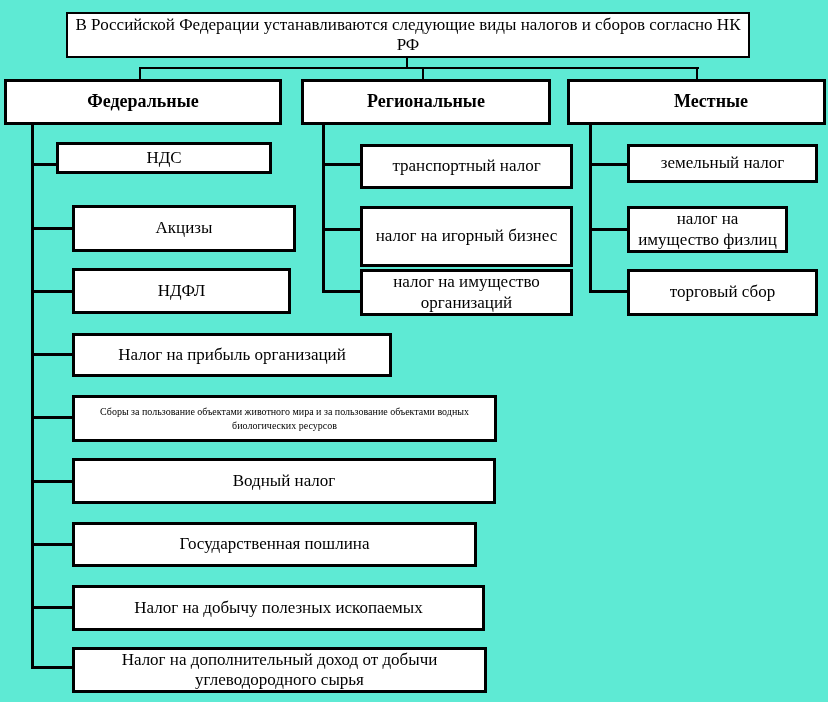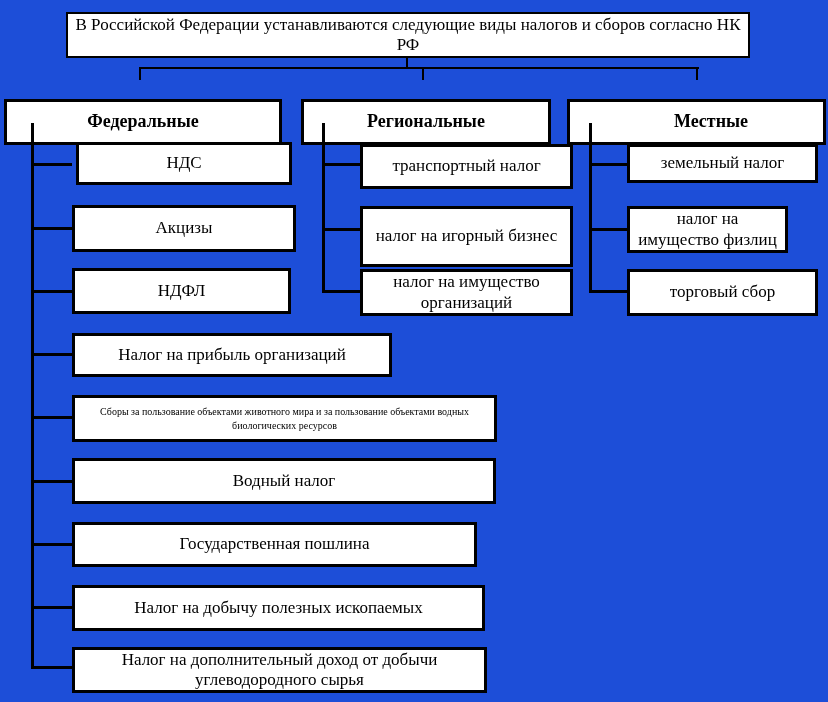--- a/index.html
+++ b/index.html
@@ -4,40 +4,40 @@
 <style>
   html, body {
     margin: 0;
     padding: 0;
     background: #ffffff;
   }
   #canvas {
     position: relative;
     width: 828px;
     height: 702px;
-    background: #1d4ed8;
+    background: #5eead4;
     font-family: "Liberation Serif", "DejaVu Serif", serif;
     color: #000000;
     overflow: hidden;
   }
   .box {
     position: absolute;
     box-sizing: border-box;
     border: 3px solid #000000;
     background: #ffffff;
     display: flex;
     align-items: center;
     justify-content: center;
     text-align: center;
     font-size: 17px;
     line-height: 1.2;
     padding: 1px 6px;
   }
   .box.thin { border-width: 2px; }
-  .box.bold { font-weight: bold; font-size: 18px; margin-top: 20px; }
+  .box.bold { font-weight: bold; font-size: 18px; }
   .box.small { font-size: 10px; line-height: 1.35; padding: 1px 2px; }
   .line {
     position: absolute;
     background: #000000;
   }
 </style>
 </head>
 <body>
 
 <div id="canvas">
@@ -58,21 +58,21 @@
   <div class="line" style="left:31px; top:163px; width:41px; height:3px;"></div>
   <div class="line" style="left:31px; top:227px; width:41px; height:3px;"></div>
   <div class="line" style="left:31px; top:290px; width:41px; height:3px;"></div>
   <div class="line" style="left:31px; top:353px; width:41px; height:3px;"></div>
   <div class="line" style="left:31px; top:416px; width:41px; height:3px;"></div>
   <div class="line" style="left:31px; top:480px; width:41px; height:3px;"></div>
   <div class="line" style="left:31px; top:543px; width:41px; height:3px;"></div>
   <div class="line" style="left:31px; top:606px; width:41px; height:3px;"></div>
   <div class="line" style="left:31px; top:666px; width:41px; height:3px;"></div>
 
-  <div class="box" style="left:76px; top:142px; width:216px; height:43px;">НДС</div>
+  <div class="box" style="left:56px; top:142px; width:216px; height:32px;">НДС</div>
   <div class="box" style="left:72px; top:205px; width:224px; height:47px;">Акцизы</div>
   <div class="box" style="left:72px; top:268px; width:219px; height:46px;">НДФЛ</div>
   <div class="box" style="left:72px; top:333px; width:320px; height:44px;">Налог на прибыль организаций</div>
   <div class="box small" style="left:72px; top:395px; width:425px; height:47px;">Сборы за пользование объектами животного мира и за пользование объектами водных биологических ресурсов</div>
   <div class="box" style="left:72px; top:458px; width:424px; height:46px;">Водный налог</div>
   <div class="box" style="left:72px; top:522px; width:405px; height:45px;">Государственная пошлина</div>
   <div class="box" style="left:72px; top:585px; width:413px; height:46px;">Налог на добычу полезных ископаемых</div>
   <div class="box" style="left:72px; top:647px; width:415px; height:46px;">Налог на дополнительный доход от добычи углеводородного сырья</div>
 
   <div class="line" style="left:322px; top:123px; width:3px; height:170px;"></div>

